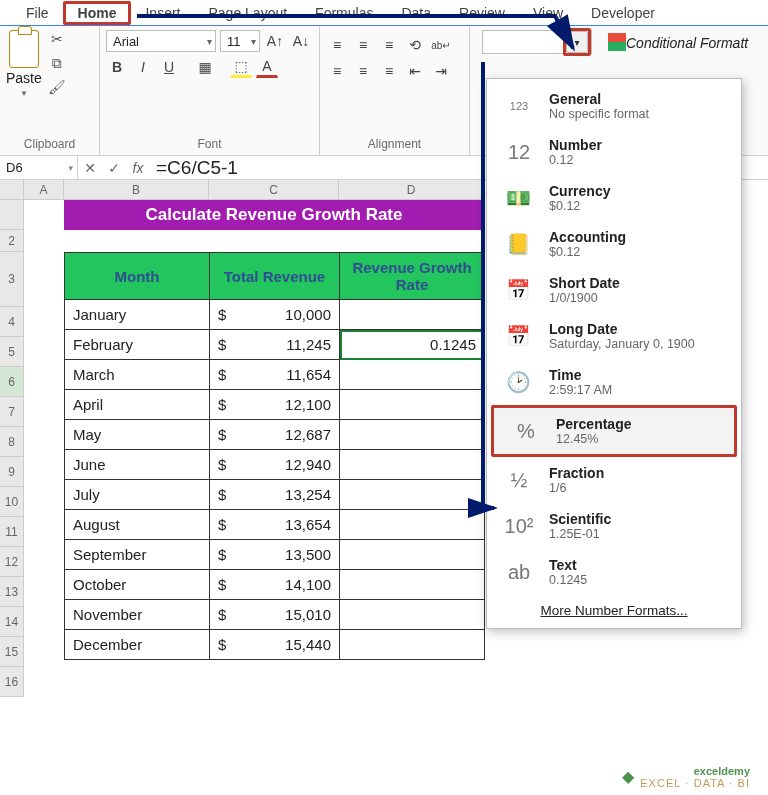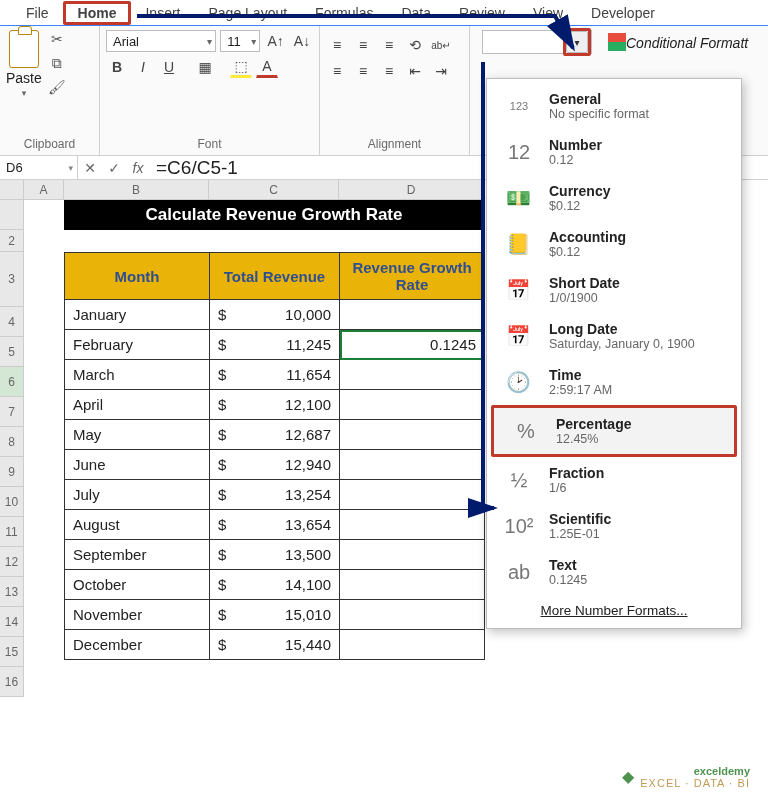--- a/index.html
+++ b/index.html
@@ -11,21 +11,21 @@
   
   .ribbon { display: flex; height: 130px; border-bottom: 1px solid #d0d0d0; background: #fafafa; }
   .group { display: flex; flex-direction: column; justify-content: space-between; border-right: 1px solid #d0d0d0; padding: 4px 6px 2px; }
   .group-label { text-align: center; font-size: 12px; color: #6a6a6a; padding: 2px 0; }
   .group-body { display: flex; gap: 6px; align-items: flex-start; }
   .paste-big { display: flex; flex-direction: column; align-items: center; gap: 2px; }
   .clip-icon { width: 30px; height: 38px; border: 1.5px solid #b8860b; border-radius: 3px; position: relative; background: #fff; }
   .clip-icon::before { content: ""; position: absolute; top: -5px; left: 8px; width: 12px; height: 7px; border: 1.5px solid #b8860b; border-radius: 3px 3px 0 0; background:#fff;}
   .small-col { display: flex; flex-direction: column; gap: 6px; }
   .icon-sm { width: 18px; height: 18px; display: inline-flex; align-items: center; justify-content: center; color: #555; }
-  .font-row { display: flex; gap: 4px; align-items: center; justify-content: space-between; }
+  .font-row { display: flex; gap: 4px; align-items: center; }
   .font-row select,.font-row .combo { height: 22px; font-size: 13px; border: 1px solid #bdbdbd; background:#fff; }
   .combo { display:inline-flex; align-items:center; padding:0 16px 0 6px; position:relative; }
   .combo::after { content:"▾"; position:absolute; right:3px; color:#666; font-size:10px; }
   .btnrow { display: flex; gap: 4px; margin-top: 4px; }
   .rb { width:22px; height:22px; display:flex; align-items:center; justify-content:center; font-size:14px; color:#444; border:1px solid transparent; }
   .number-combo { width:110px; height:24px; border:1px solid #bdbdbd; background:#fff; display:flex; align-items:center; justify-content:flex-end; position:relative; margin-left:6px; }
   .nf-dd { width:22px; height:22px; border:1px solid #bdbdbd; background:#efefef; display:flex; align-items:center; justify-content:center; font-size:10px; color:#333; border-left:1px solid #bdbdbd; border-radius:2px; }
   .nf-dd-wrap { border:3px solid #c0392b; border-radius:2px; padding:0; display:inline-flex; }
   .cf-btn { display:flex; align-items:flex-end; gap:0; padding:2px 6px; margin-left:10px; font-size:14px;font-style:italic; }
   .cf-ico { width:18px; height:18px; background: linear-gradient(#e74c3c 50%, #27ae60 50%); }
@@ -38,23 +38,23 @@
   
   .grid-wrap { display:flex; }
   .row-hdrs { display:flex; flex-direction:column; }
   .corner { width:24px; height:20px; background:#e8e8e8; border-bottom:1px solid #ccc; border-right:1px solid #ccc; }
   .rowhdr { width:24px; background:#e8e8e8; border-bottom:1px solid #ccc; border-right:1px solid #ccc; display:flex; align-items:center; justify-content:center; font-size:12px; color:#666; }
   .rowhdr.sel { background:#d4e6d4; }
   .cols { display:flex; }
   .colhdr { height:20px; background:#e8e8e8; border-bottom:1px solid #ccc; border-right:1px solid #ccc; display:flex; align-items:center; justify-content:center; font-size:12px; color:#666; }
   .sheet { position:relative; }
   
-  .title-band { background:#000000; color:#fff; font-weight:700; font-size:17px; text-align:center; height:30px; line-height:30px; }
+  .title-band { background:#a21caf; color:#fff; font-weight:700; font-size:17px; text-align:center; height:30px; line-height:30px; }
   .tbl { border-collapse:collapse; }
-  .tbl th { background:#eab308; color:#2f4f8f; font-weight:700; border:1.5px solid #333; padding:6px 8px; font-size:15px; }
+  .tbl th { background:#22c55e; color:#2f4f8f; font-weight:700; border:1.5px solid #333; padding:6px 8px; font-size:15px; }
   .tbl td { border:1.5px solid #333; height:30px; padding:0 8px; font-size:15px; }
   .tbl td.curr { text-align:right; }
   .tbl td.curr .sym { float:left; }
   .sel-cell { outline:2px solid #1a7f37; outline-offset:-2px; text-align:right; }
   
   .dd-panel { position:absolute; top:78px; left:486px; width:256px; background:#fff; border:1px solid #bcbcbc; box-shadow:2px 3px 10px rgba(0,0,0,.25); padding:4px 0 6px; z-index:50; }
   .dd-item { display:flex; gap:12px; padding:8px 14px; align-items:center; }
   .dd-item.hl { border:3px solid #c0392b; border-radius:2px; margin:0 4px; background:#f3f3f3;}
   .dd-ico { width:36px; display:flex; align-items:center; justify-content:center; color:#777; font-size:20px; }
   .dd-txt .t1 { font-weight:700; font-size:14px; color:#222; }

